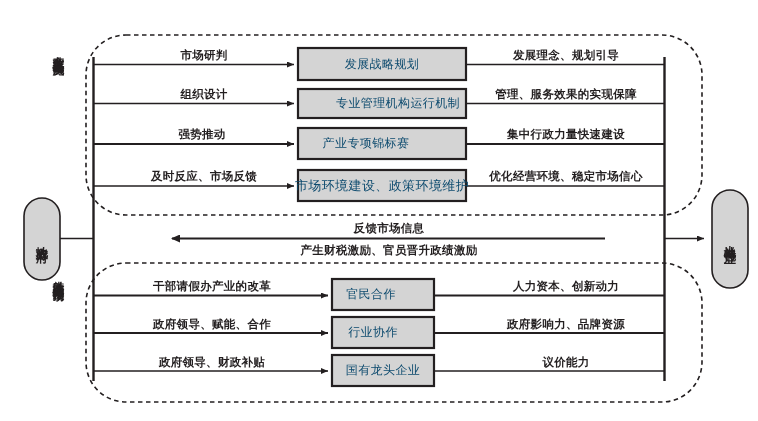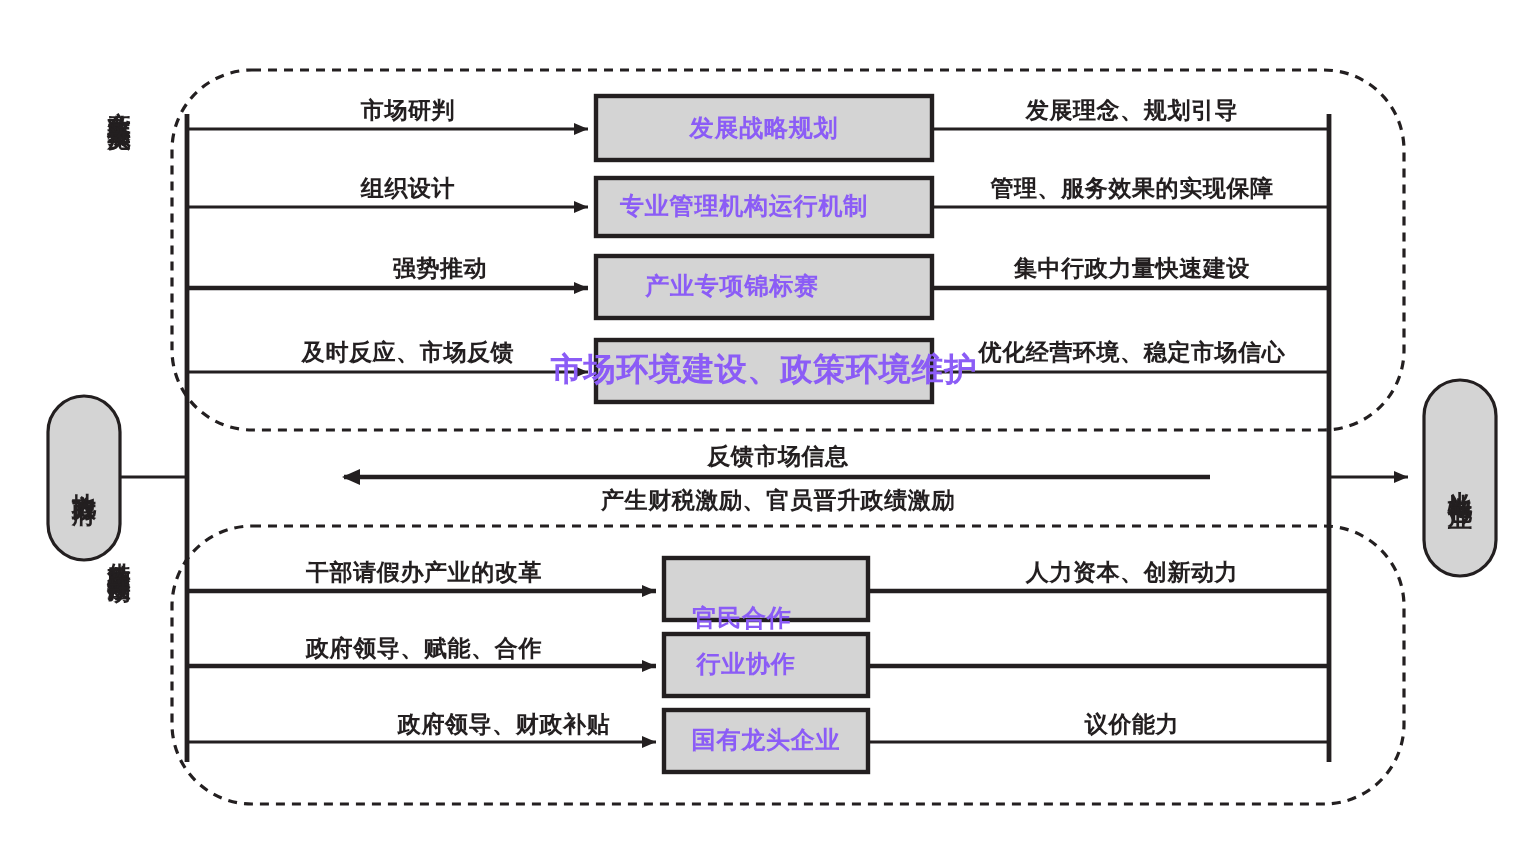--- a/index.html
+++ b/index.html
@@ -34,22 +34,22 @@
   .lbl-center {
     transform: translateX(-50%);
     text-align: center;
   }
   .boxlabel {
     position: absolute;
     display: flex;
     align-items: center;
     justify-content: center;
     font-size: 12px;
-    font-weight: 700;
-    color: #8b5cf6;
+    font-weight: 400;
+    color: #0c4a6e;
     white-space: nowrap;
     letter-spacing: 0.4px;
     box-sizing: border-box;
   }
   .vlabel {
     position: absolute;
     font-size: 11.5px;
     font-weight: 600;
     color: #231f20;
     writing-mode: vertical-rl;
@@ -135,40 +135,41 @@
   </svg>
 
   <div class="vlabel" style="left:52px; top:47px; height:160px;">产业政策直接实施</div>
   <div class="vlabel" style="left:52px; top:272px; height:128px;">借助政企合作间接推动</div>
 
   <div class="ovaltext" style="left:24px; top:198px; width:36px; height:82px;">地方政府</div>
   <div class="ovaltext" style="left:712px; top:190px; width:36px; height:98px;">当地特色产业</div>
 
   <div class="lbl lbl-center" style="left:204px; top:48px;">市场研判</div>
   <div class="lbl lbl-center" style="left:204px; top:87px;">组织设计</div>
-  <div class="lbl lbl-center" style="left:220px; top:127px;">强势推动</div>
+  <div class="lbl lbl-center" style="left:202px; top:127px;">强势推动</div>
   <div class="lbl lbl-center" style="left:204px; top:169px;">及时反应、市场反馈</div>
 
   <div class="boxlabel" style="left:298px; top:48px; width:168px; height:32px;">发展战略规划</div>
-  <div class="boxlabel" style="left:288px; top:89px; width:168px; height:29px;">专业管理机构运行机制</div>
+  <div class="boxlabel" style="left:314px; top:89px; width:168px; height:29px;">专业管理机构运行机制</div>
   <div class="boxlabel" style="left:298px; top:128px; width:136px; height:31px;border-radius:12px;">产业专项锦标赛</div>
-  <div class="boxlabel" style="left:298px; top:170px; width:168px; height:31px; font-size:16px;">市场环境建设、政策环境维护</div>
+  <div class="boxlabel" style="left:298px; top:170px; width:168px; height:31px; font-size:13px;">市场环境建设、政策环境维护</div>
 
   <div class="lbl lbl-center" style="left:566px; top:48px;">发展理念、规划引导</div>
   <div class="lbl lbl-center" style="left:566px; top:87px;">管理、服务效果的实现保障</div>
   <div class="lbl lbl-center" style="left:566px; top:127px;">集中行政力量快速建设</div>
   <div class="lbl lbl-center" style="left:566px; top:169px;text-align:center;">优化经营环境、稳定市场信心</div>
 
   <div class="lbl lbl-center" style="left:389px; top:221px;">反馈市场信息</div>
   <div class="lbl lbl-center" style="left:389px; top:243px;">产生财税激励、官员晋升政绩激励</div>
 
   <div class="lbl lbl-center" style="left:212px; top:279px;text-align:center;">干部请假办产业的改革</div>
   <div class="lbl lbl-center" style="left:212px; top:317px;text-align:center;">政府领导、赋能、合作</div>
-  <div class="lbl lbl-center" style="left:212px; top:355px;margin-left:40px;">政府领导、财政补贴</div>
+  <div class="lbl lbl-center" style="left:212px; top:355px;">政府领导、财政补贴</div>
 
-  <div class="boxlabel" style="left:332px; top:279px; width:78px; height:31px;margin-top:15px;">官民合作</div>
+  <div class="boxlabel" style="left:332px; top:279px; width:78px; height:31px;">官民合作</div>
   <div class="boxlabel" style="left:332px; top:317px; width:82px; height:31px;">行业协作</div>
   <div class="boxlabel" style="left:332px; top:355px; width:102px; height:31px;">国有龙头企业</div>
 
   <div class="lbl lbl-center" style="left:566px; top:279px;">人力资本、创新动力</div>
+  <div class="lbl lbl-center" style="left:566px; top:317px;">政府影响力、品牌资源</div>
   <div class="lbl lbl-center" style="left:566px; top:355px;">议价能力</div>
 
 </div>
 
 </body></html>

